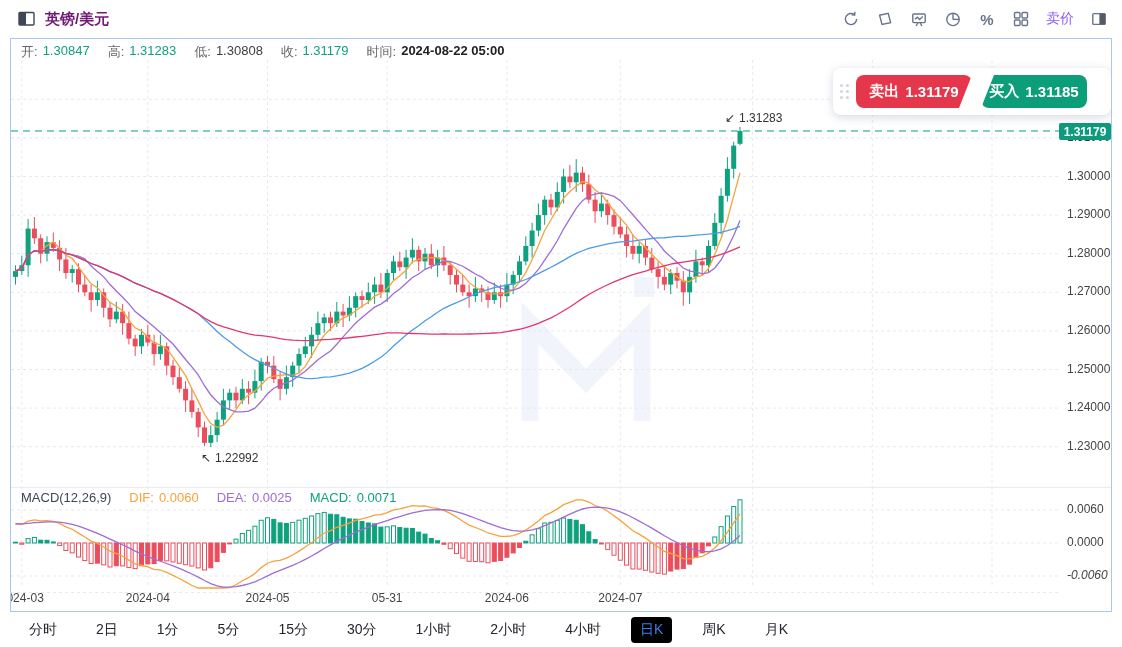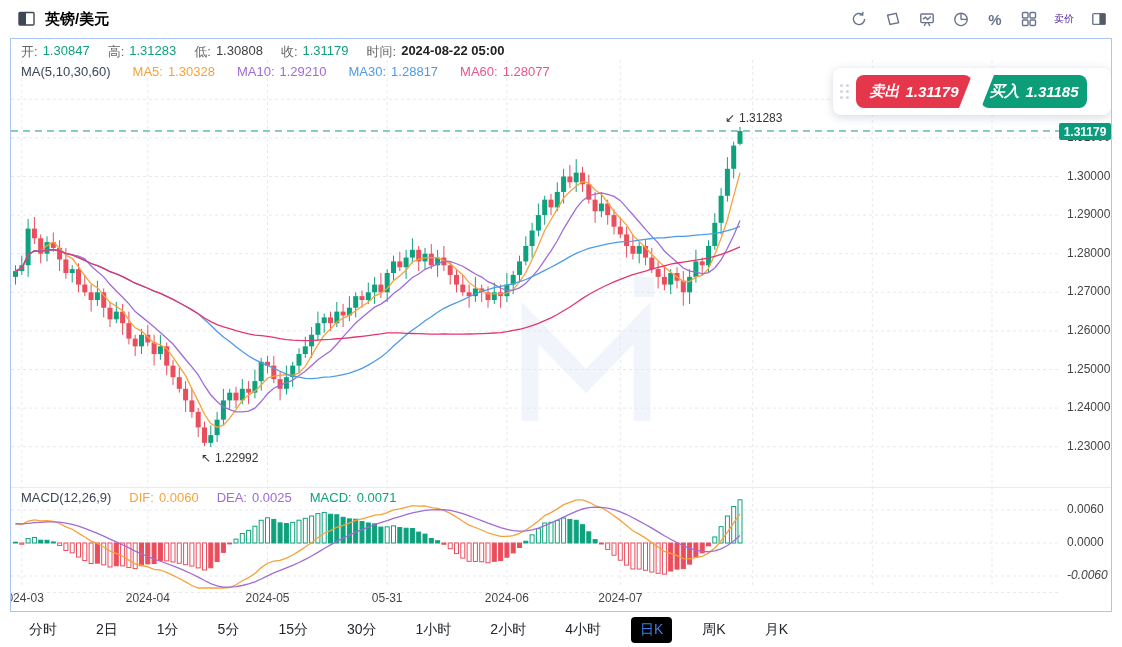--- a/index.html
+++ b/index.html
@@ -2,27 +2,27 @@
 <html><head>
 <meta charset="utf-8">
 <style>
   html,body{margin:0;padding:0;background:#fff;}
   body{width:1122px;height:647px;position:relative;overflow:hidden;
        font-family:"Liberation Sans",sans-serif;-webkit-font-smoothing:antialiased;}
 
   
   .header{position:absolute;left:0;top:0;width:1122px;height:38px;display:flex;
           align-items:center;padding:0 14px 0 18px;box-sizing:border-box;background:#fff;}
-  .title{font-size:15px;font-weight:700;color:#000000;margin-left:9px;}
+  .title{font-size:15px;font-weight:700;color:#701a75;margin-left:9px;}
   .spacer{flex:1;}
   .hicons{display:flex;align-items:center;gap:16px;}
   .hicon{width:18px;height:18px;display:flex;align-items:center;justify-content:center;cursor:pointer;}
   .hicon svg{stroke:#69748a;fill:none;stroke-width:1.4;}
   .pct{font-size:15px;font-weight:600;color:#69748a;}
-  .sellprice-text{font-size:10px;color:#4c1d95;cursor:pointer;}
+  .sellprice-text{font-size:14px;color:#8b5cf6;cursor:pointer;}
 
   
   .panel{position:absolute;left:10px;top:38px;width:1102px;height:574px;box-sizing:border-box;
          border:1px solid #a9c7f2;background:#fff;overflow:hidden;}
   .layer{position:absolute;left:0;top:0;width:1100px;height:572px;}
   #chart-svg{position:absolute;left:0;top:0;}
 
   .info-row{position:absolute;left:10px;top:4px;display:flex;gap:18px;font-size:13px;align-items:center;white-space:nowrap;}
   .ma-row{position:absolute;left:10px;top:25px;display:flex;gap:22px;font-size:13px;align-items:center;white-space:nowrap;}
   .macd-row{position:absolute;left:10px;top:451px;display:flex;gap:18px;font-size:13px;align-items:center;white-space:nowrap;}
@@ -45,21 +45,21 @@
   .anno{position:absolute;font-size:12px;color:#333;white-space:nowrap;display:flex;gap:4px;align-items:center;}
   #anno-high{left:714px;top:72px;}
   #anno-low{left:190px;top:412px;}
 
   
   .widget{position:absolute;left:822px;top:29px;width:278px;height:47px;background:#fff;border-radius:8px;
           box-shadow:0 2px 10px rgba(40,60,100,.20);display:flex;align-items:center;}
   .grip{margin-left:7px;display:grid;grid-template-columns:3px 3px;grid-gap:3px;}
   .grip i{width:3px;height:3px;border-radius:50%;background:#d0d4dc;}
   .btn{height:33px;display:flex;align-items:center;justify-content:center;color:#fff;font-size:15px;
-       font-weight:700;gap:6px;cursor:pointer;font-style:italic;}
+       font-weight:700;gap:6px;cursor:pointer;}
   .btn-sell{width:116px;margin-left:7px;background:#e5374b;border-radius:8px;
             clip-path:polygon(0 0,100% 0,calc(100% - 13px) 100%,0 100%);}
   .btn-buy{width:106px;margin-left:9px;background:#0c9d79;border-radius:8px;
            clip-path:polygon(13px 0,100% 0,100% 100%,0 100%);}
 
   
   .tabs{position:absolute;left:0;top:612px;width:1122px;height:35px;background:#fff;display:flex;
         align-items:center;padding-left:20px;box-sizing:border-box;gap:21px;}
   .tab{font-size:14px;color:#23262d;padding:4px 9px;border-radius:4px;cursor:pointer;}
   .tab.active{color:#3d7eeb;background:#000000;}
@@ -532,39 +532,20 @@
       <span class="pair">
           <span class="lab">收:</span>
           <span class="c-up">1.31179</span>
         </span>
       <span class="pair">
           <span class="lab">时间:</span>
           <span class="c-dark">2024-08-22 05:00</span>
         </span>
     </div>
 
-    <div class="ma-row">
-      <span class="c-t">MA(5,10,30,60)</span>
-      <span class="pair c-ma5">
-          <span>MA5:</span>
-          <span>1.30328</span>
-        </span>
-      <span class="pair c-ma10">
-          <span>MA10:</span>
-          <span>1.29210</span>
-        </span>
-      <span class="pair c-ma30">
-          <span>MA30:</span>
-          <span>1.28817</span>
-        </span>
-      <span class="pair c-ma60">
-          <span>MA60:</span>
-          <span>1.28077</span>
-        </span>
-    </div>
 
     <div class="macd-row">
       <span class="c-t">MACD(12,26,9)</span>
       <span class="pair c-ma5">
           <span>DIF:</span>
           <span>0.0060</span>
         </span>
       <span class="pair c-ma10">
           <span>DEA:</span>
           <span>0.0025</span>

